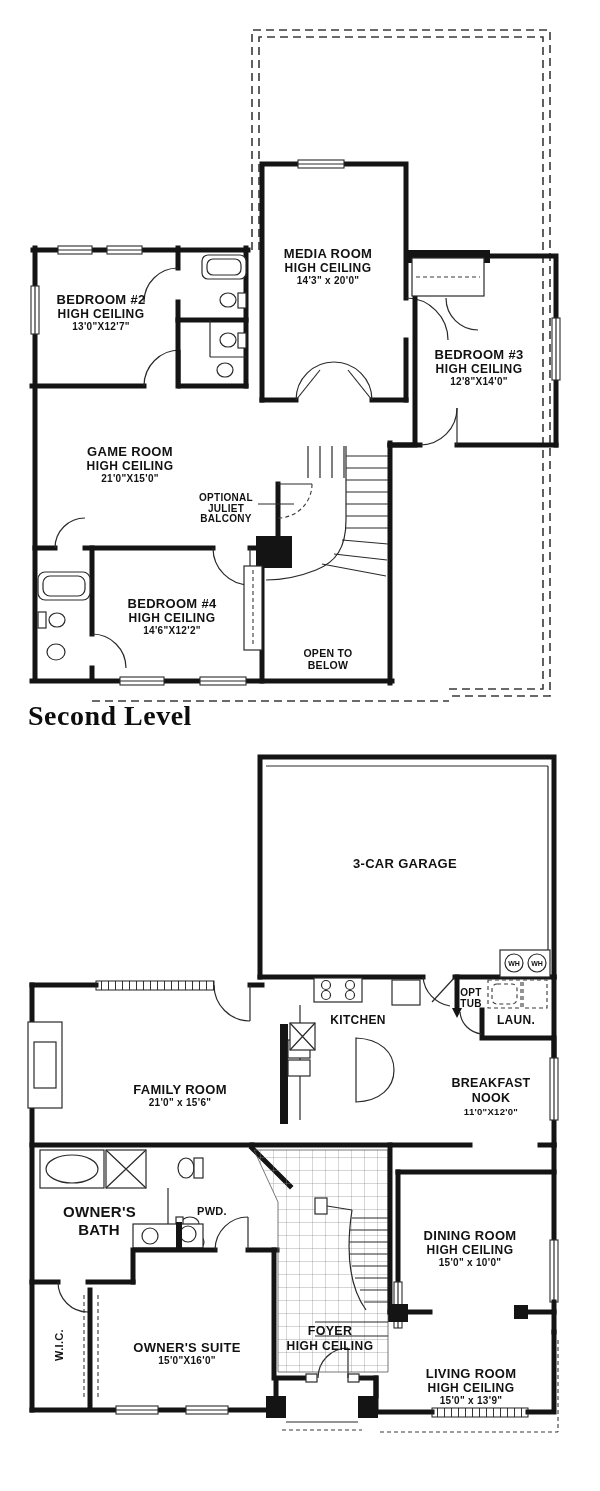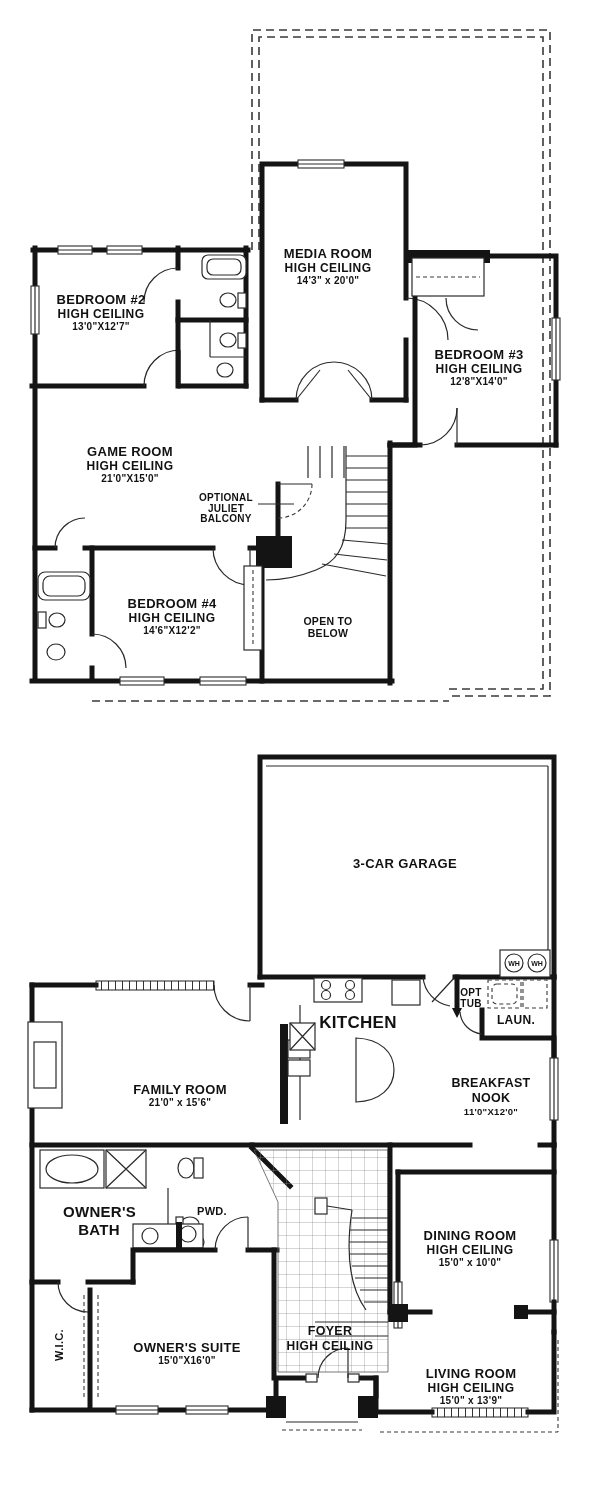--- a/index.html
+++ b/index.html
@@ -4,21 +4,21 @@
 <style>
   html,body{margin:0;padding:0;background:#e8e8e8;}
   #page{position:relative;width:600px;height:1491px;background:#ffffff;margin:0 auto;
         font-family:"Liberation Sans",sans-serif;overflow:hidden;}
   svg{position:absolute;left:0;}
   .room-label{position:absolute;transform:translateX(-50%);text-align:center;color:#111;
               font-weight:bold;line-height:1.18;white-space:nowrap;letter-spacing:.3px;}
   .room-label .rn{font-size:13px;}
   .room-label .rc{font-size:12px;letter-spacing:.4px;}
   .room-label .rd{font-size:10px;}
-  .room-label.sm .rn{font-size:10.5px;}
+  .room-label.sm .rn{font-size:10.5px;margin-top:32px;}
   .room-label.xs .rn{font-size:10px;line-height:1.05;}
   .wrap{white-space:normal;}
   .vert{transform:translate(-50%,-50%) rotate(-90deg);}
   .level-heading{position:absolute;font-family:"Liberation Serif",serif;font-weight:bold;
                  font-size:28px;color:#0d0d0d;letter-spacing:.5px;}
   
   .wall{stroke:#141414;stroke-width:5;fill:none;stroke-linecap:square;}
   .wall8{stroke:#141414;stroke-width:8;fill:none;stroke-linecap:square;}
   .thin{stroke:#2a2a2a;stroke-width:1.2;fill:none;}
   .fix{stroke:#2a2a2a;stroke-width:1.2;fill:#ffffff;}
@@ -296,26 +296,27 @@
     <div class="rn wrap" style="width:62px">OPTIONAL JULIET BALCONY</div>
   </div>
   <div class="room-label" style="left:172px;top:596px">
     <div class="rn">BEDROOM #4</div>
     <div class="rc">HIGH CEILING</div>
     <div class="rd">14'6"X12'2"</div>
   </div>
   <div class="room-label sm" style="left:328px;top:615px">
     <div class="rn wrap" style="width:70px">OPEN TO BELOW</div>
   </div>
+  <div class="level-heading" style="left:28px;top:700px">Second Level</div>
 
   <div class="room-label" style="left:405px;top:856px">
     <div class="rn">3-CAR GARAGE</div>
   </div>
   <div class="room-label" style="left:358px;top:1013px">
-    <div class="rn" style="font-size:17px">KITCHEN</div>
+    <div class="rn" style="font-size:12px">KITCHEN</div>
   </div>
   <div class="room-label xs" style="left:471px;top:988px">
     <div class="rn wrap" style="width:26px">OPT TUB</div>
   </div>
   <div class="room-label" style="left:516px;top:1013px">
     <div class="rn" style="font-size:12px">LAUN.</div>
   </div>
   <div class="room-label" style="left:491px;top:1076px">
     <div class="rn wrap" style="width:84px;font-size:12.5px">BREAKFAST NOOK</div>
     <div class="rd" style="font-size:9.5px">11'0"X12'0"</div>

